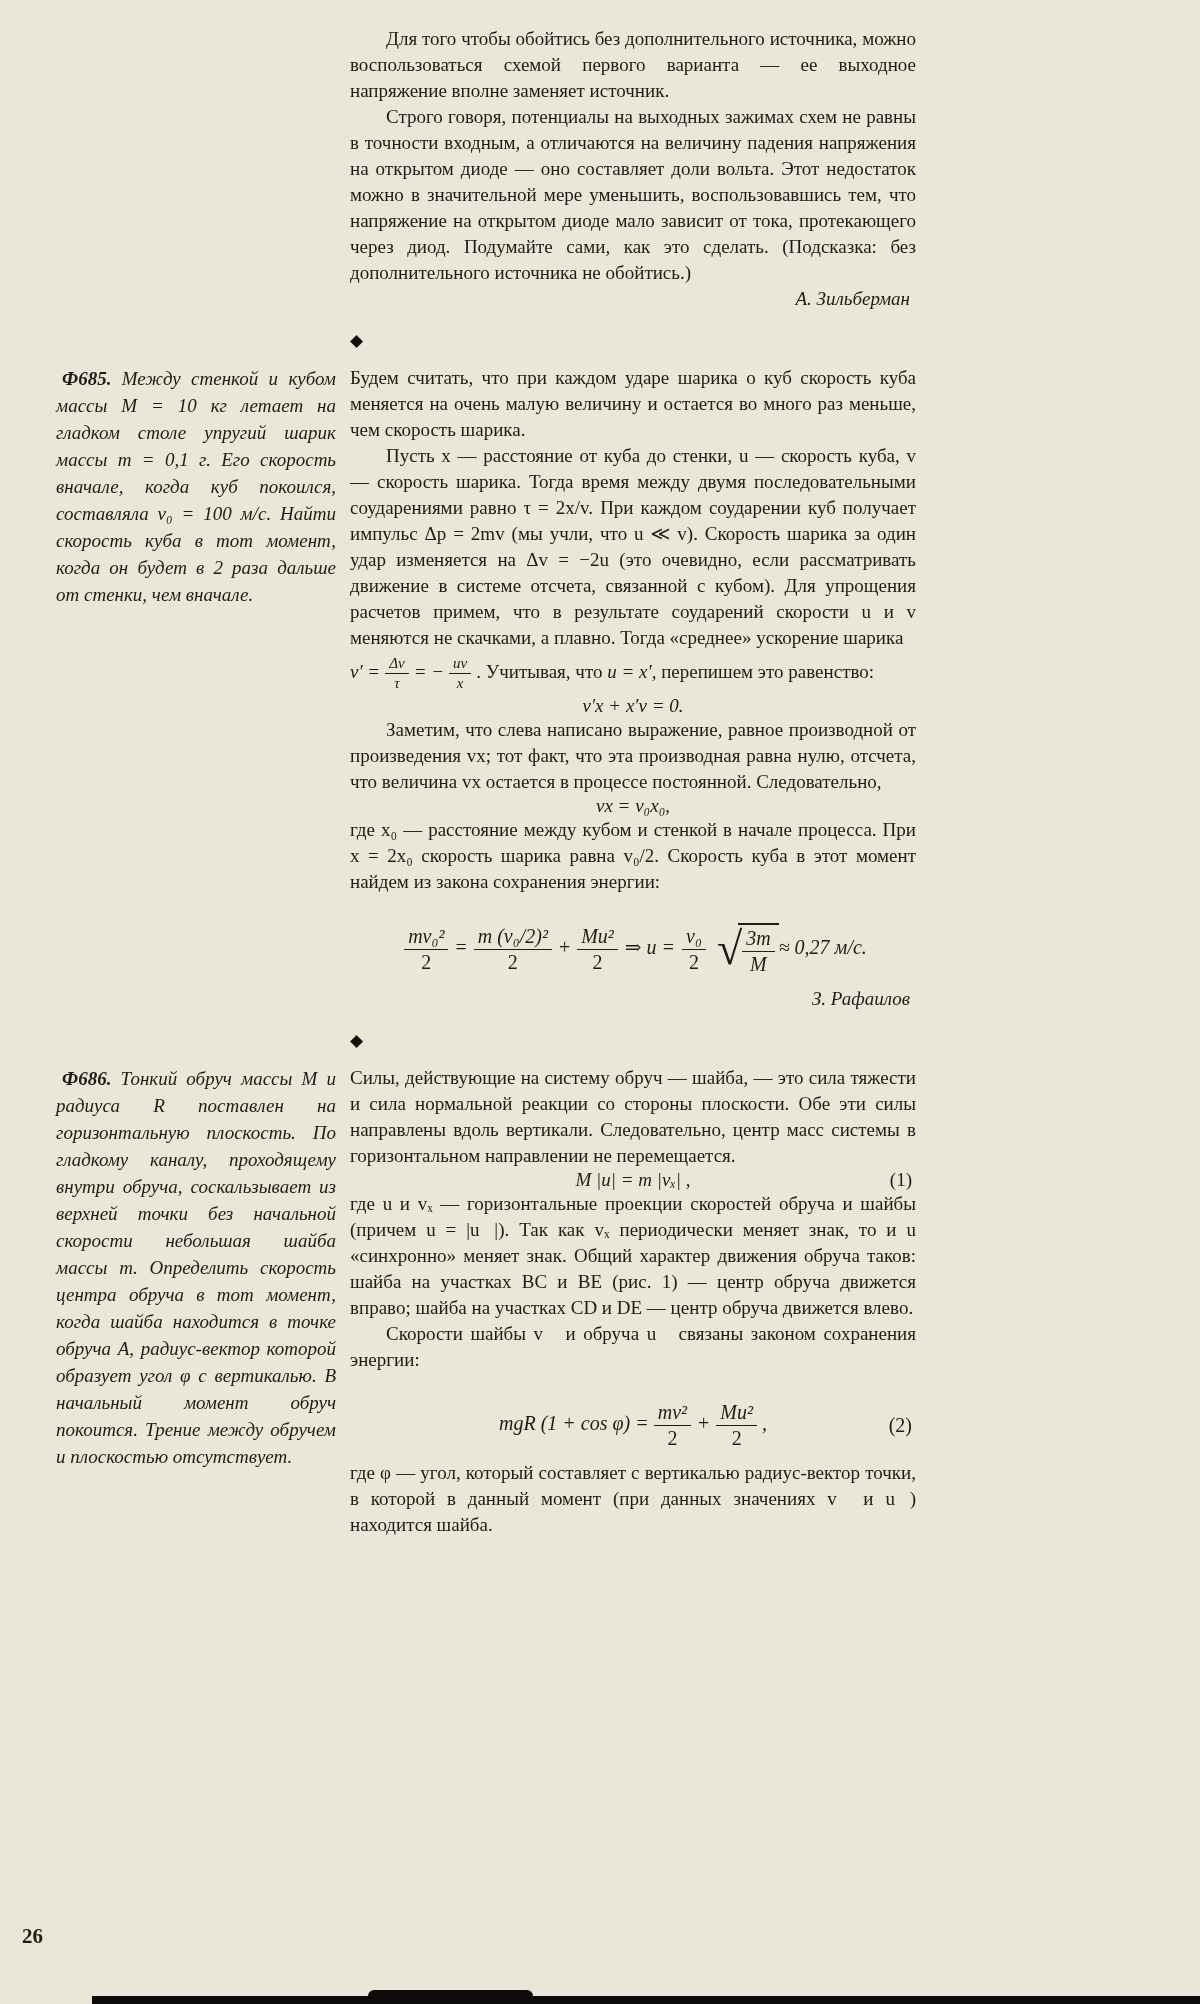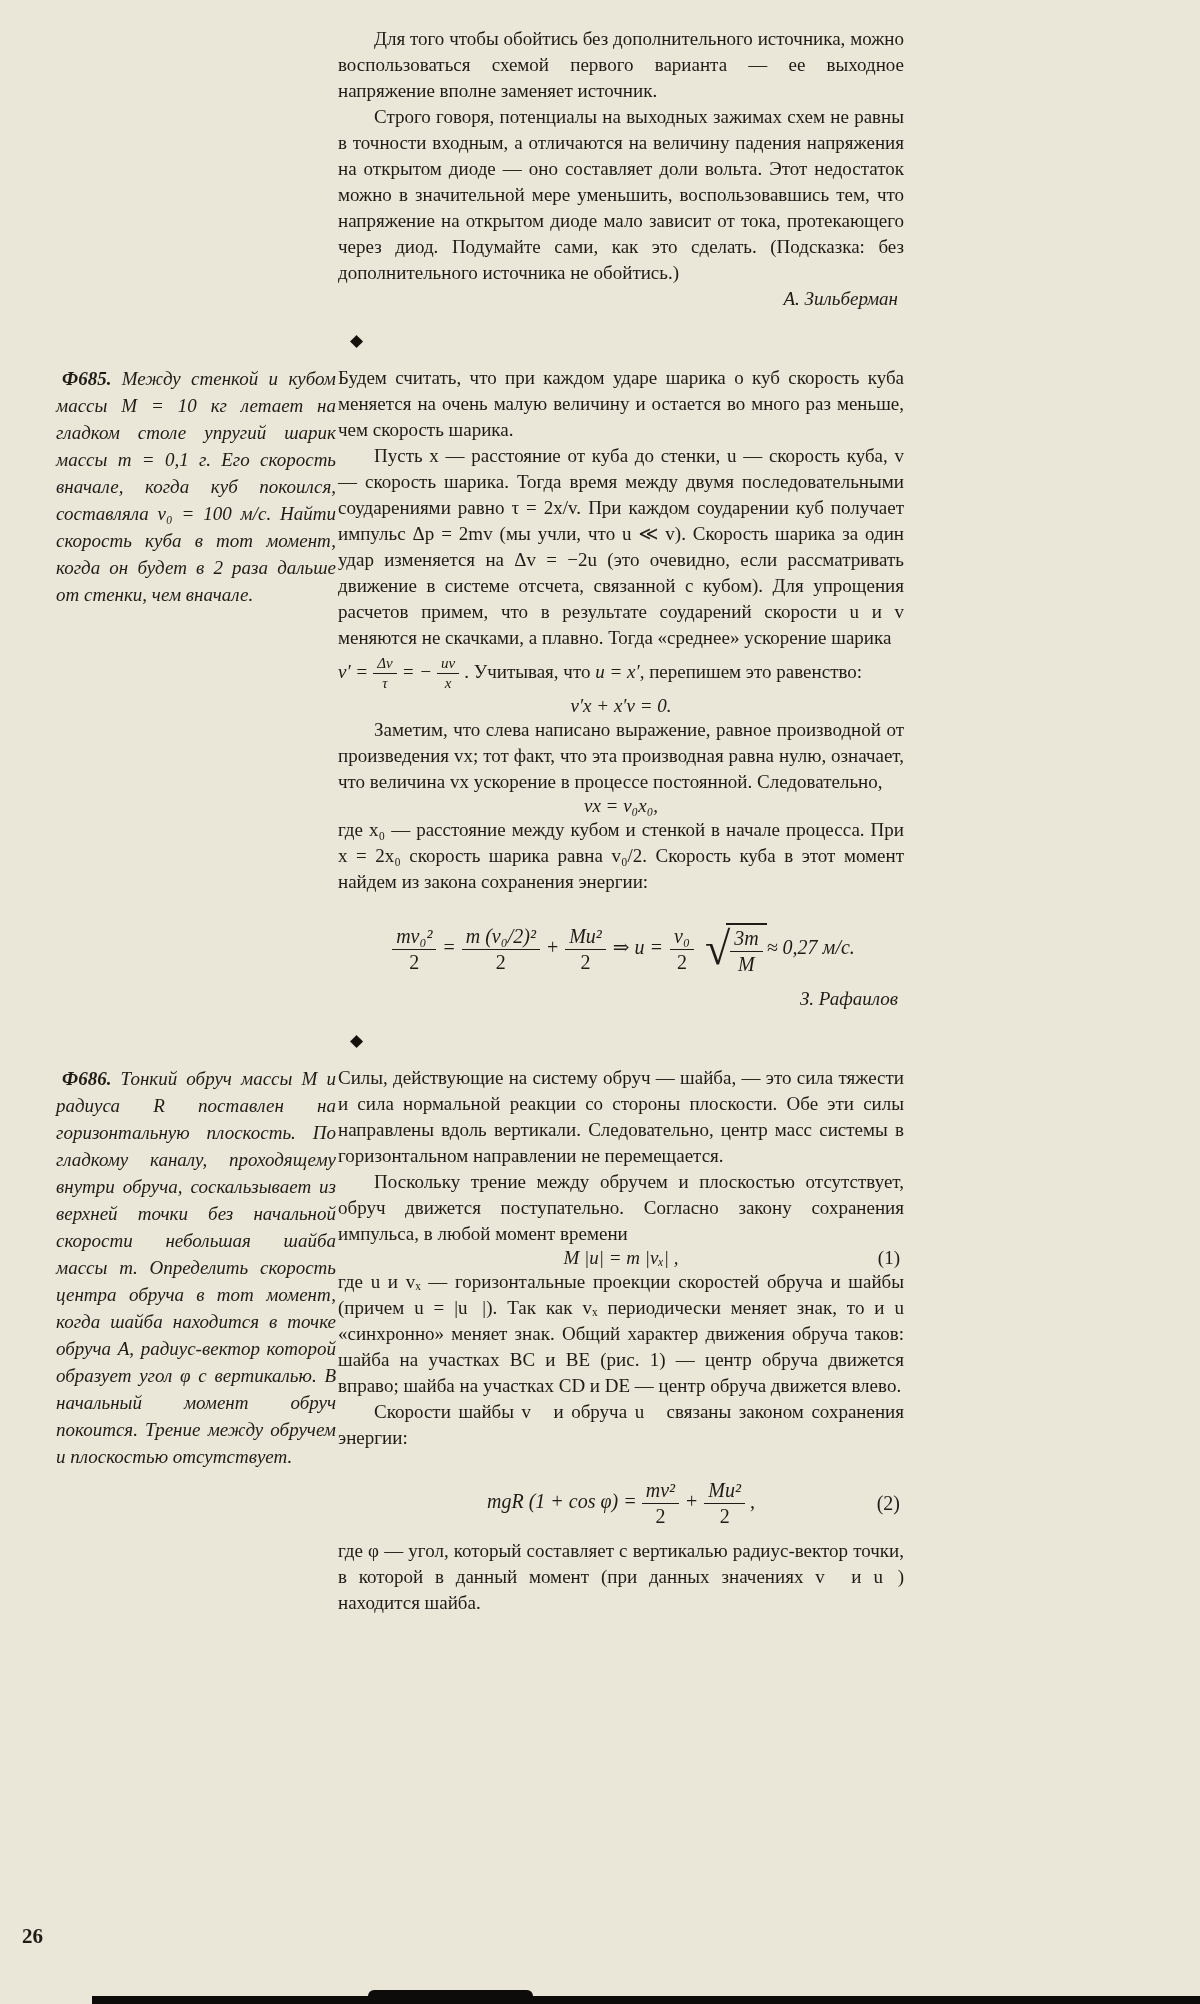--- a/index.html
+++ b/index.html
@@ -9,21 +9,21 @@
   .page {
     position: relative;
     width: 1200px;
     height: 2004px;
     background: #eae6d8;
     color: #1f1c17;
     padding: 26px 0 0 56px;
     overflow: hidden;
   }
 
-  .row { display: flex; gap: 2px; }
+  .row { display: flex; gap: 14px; }
   .col-left  { width: 280px; flex: none; }
   .col-right { width: 566px; flex: none; }
 
   p, .mathline {
     font-size: 19px;
     line-height: 26px;
     text-align: justify;
     hyphens: auto;
   }
   p.indent { text-indent: 36px; }
@@ -129,21 +129,21 @@
       <p class="problem"><span class="plabel">Ф685.</span><span> Между стенкой и кубом массы M = 10 кг летает на гладком столе упругий шарик массы m = 0,1 г. Его скорость вначале, когда куб покоился, составляла v₀ = 100 м/с. Найти скорость куба в тот момент, когда он будет в 2 раза дальше от стенки, чем вначале.</span></p>
     </div>
     <div class="col-right">
       <p>Будем считать, что при каждом ударе шарика о куб скорость куба меняется на очень малую величину и остается во много раз меньше, чем скорость шарика.</p>
       <p class="indent">Пусть x — расстояние от куба до стенки, u — скорость куба, v — скорость шарика. Тогда время между двумя последовательными соударениями равно τ = 2x/v. При каждом соударении куб получает импульс Δp = 2mv (мы учли, что u ≪ v). Скорость шарика за один удар изменяется на Δv = −2u (это очевидно, если рассматривать движение в системе отсчета, связанной с кубом). Для упрощения расчетов примем, что в результате соударений скорости u и v меняются не скачками, а плавно. Тогда «среднее» ускорение шарика</p>
 
       <div class="mathline"><span class="math">v′ =</span><span class="frac"><span class="num math">Δv</span><span class="den math">τ</span></span><span class="math">= −</span><span class="frac"><span class="num math">uv</span><span class="den math">x</span></span><span>. Учитывая, что</span><span class="math"> u = x′</span><span>, перепишем это равенство:</span></div>
 
       <div class="equation"><span class="math">v′x + x′v = 0.</span></div>
 
-      <p class="indent">Заметим, что слева написано выражение, равное производной от произведения vx; тот факт, что эта производная равна нулю, означает, что величина vx ускорение в процессе постоянной. Следовательно,</p>
+      <p class="indent">Заметим, что слева написано выражение, равное производной от произведения vx; тот факт, что эта производная равна нулю, отсчета, что величина vx остается в процессе постоянной. Следовательно,</p>
 
       <div class="equation"><span class="math">vx = v₀x₀,</span></div>
 
       <p>где x₀ — расстояние между кубом и стенкой в начале процесса. При x = 2x₀ скорость шарика равна v₀/2. Скорость куба в этот момент найдем из закона сохранения энергии:</p>
 
       <div class="equation display">
         <span class="frac"><span class="num math">mv₀²</span><span class="den">2</span></span><span class="op">=</span><span class="frac"><span class="num math">m (v₀/2)²</span><span class="den">2</span></span><span class="op">+</span><span class="frac"><span class="num math">Mu²</span><span class="den">2</span></span><span class="op math">⇒ u =</span><span class="frac"><span class="num math">v₀</span><span class="den">2</span></span><span class="sqrt">
             <span class="radical">√</span>
             <span class="radicand"><span class="frac"><span class="num math">3m</span><span class="den math">M</span></span></span>
           </span><span class="math">≈ 0,27 м/с.</span>
@@ -154,21 +154,20 @@
   </div>
 
   <div class="separator">◆</div>
 
   <div class="row">
     <div class="col-left">
       <p class="problem"><span class="plabel">Ф686.</span><span> Тонкий обруч массы M и радиуса R поставлен на горизонтальную плоскость. По гладкому каналу, проходящему внутри обруча, соскальзывает из верхней точки без начальной скорости небольшая шайба массы m. Определить скорость центра обруча в тот момент, когда шайба находится в точке обруча A, радиус-вектор которой образует угол φ с вертикалью. В начальный момент обруч покоится. Трение между обручем и плоскостью отсутствует.</span></p>
     </div>
     <div class="col-right">
       <p>Силы, действующие на систему обруч — шайба, — это сила тяжести и сила нормальной реакции со стороны плоскости. Обе эти силы направлены вдоль вертикали. Следовательно, центр масс системы в горизонтальном направлении не перемещается.</p>
-      <p class="indent">Поскольку трение между обручем и плоскостью отсутствует, обруч движется поступательно. Согласно закону сохранения импульса, в любой момент времени</p>
 
       <div class="equation"><span class="math">M |u| = m |vₓ| ,</span><span class="eqnum">(1)</span></div>
 
       <p>где u и vₓ — горизонтальные проекции скоростей обруча и шайбы (причем u = |u⃗|). Так как vₓ периодически меняет знак, то и u «синхронно» меняет знак. Общий характер движения обруча таков: шайба на участках BC и BE (рис. 1) — центр обруча движется вправо; шайба на участках CD и DE — центр обруча движется влево.</p>
       <p class="indent">Скорости шайбы v⃗ и обруча u⃗ связаны законом сохранения энергии:</p>
 
       <div class="equation display">
         <span class="math">mgR (1 + cos φ) =</span><span class="frac"><span class="num math">mv²</span><span class="den">2</span></span><span class="op">+</span><span class="frac"><span class="num math">Mu²</span><span class="den">2</span></span><span class="math">,</span><span class="eqnum">(2)</span>
       </div>
 

